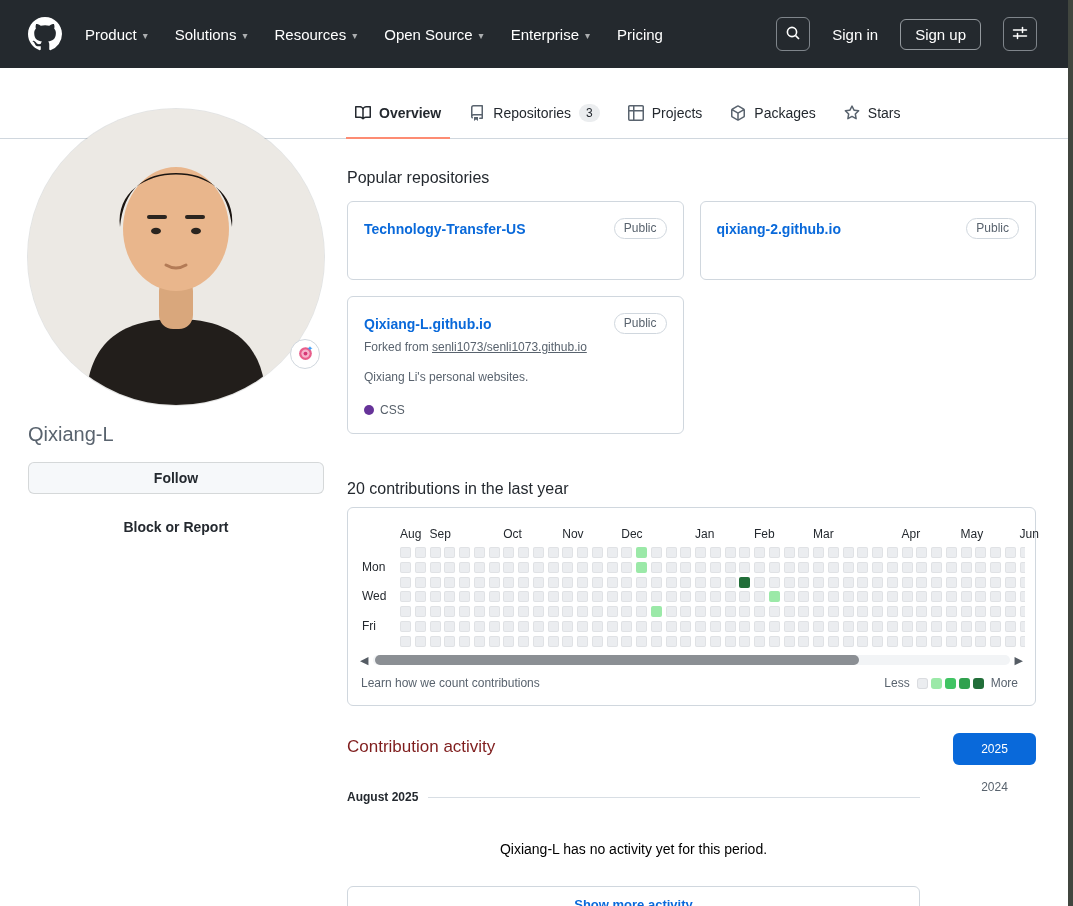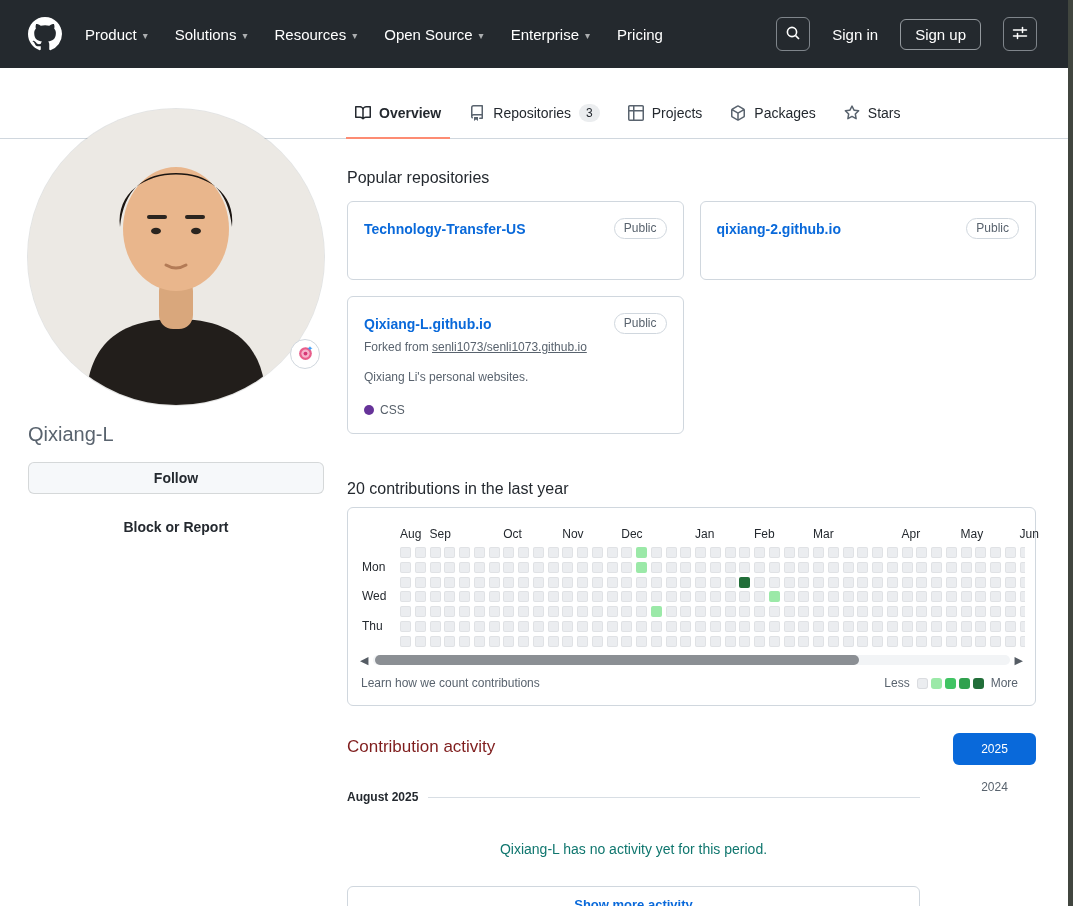--- a/index.html
+++ b/index.html
@@ -79,21 +79,21 @@
   
   .activity { position:relative; margin-top:31px; padding-bottom:12px; }
   #activity-title { font-size:17px; font-weight:400; color:#7f1d1d; }
   .years { position:absolute; right:0; top:-4px; width:83px; }
   .year-btn { display:block; width:83px; height:32px; background:#0969da; color:#fff; border:none; border-radius:6px; font-size:12px; font-weight:500; cursor:pointer; font-family:inherit; }
   .year-item { margin-top:15px; text-align:center; font-size:12px; color:#59636e; cursor:pointer; }
   .activity-body { width:573px; }
   .period-row { display:flex; align-items:center; gap:10px; margin-top:33px; }
   .period-label { font-size:12px; font-weight:700; color:#24292f; white-space:nowrap;text-align:right; }
   .period-line { flex:1; height:1px; background:#d8dee4; }
-  .empty-msg { margin-top:37px; text-align:center; font-size:14px; color:#0f766e; }
+  .empty-msg { margin-top:37px; text-align:center; font-size:14px; color:#000000; }
   .show-more { margin-top:29px; width:100%; height:37px; background:#fff; border:1px solid #d0d7de; border-radius:6px; color:#0969da; font-size:13px; font-weight:600; cursor:pointer; font-family:inherit; }
 </style>
 </head>
 <body>
 
 <div class="right-strip"></div>
 
 <div class="header">
   <span class="logo">
     <svg viewBox="0 0 16 16" width="34" height="34" fill="#ffffff">
@@ -272,21 +272,21 @@
           <span class="month-label" style="left: 354px;">Feb</span>
           <span class="month-label" style="left: 413px;">Mar</span>
           <span class="month-label" style="left: 501.5px;">Apr</span>
           <span class="month-label" style="left: 560.5px;">May</span>
           <span class="month-label" style="left: 619.5px;">Jun</span>
         </div>
       <div class="graph-body">
         <div class="day-col" id="day-col">
             <span class="day-label" style="top: 14.75px;">Mon</span>
             <span class="day-label" style="top: 44.25px;">Wed</span>
-            <span class="day-label" style="top: 73.75px;">Thu</span>
+            <span class="day-label" style="top: 73.75px;">Fri</span>
           </div>
         <div class="cells-clip">
           <div class="cells-inner" id="cells">
               <div class="cell l0" style="left: 0px; top: 0px; background: rgb(235, 237, 240);"></div>
               <div class="cell l0" style="left: 0px; top: 14.75px; background: rgb(235, 237, 240);"></div>
               <div class="cell l0" style="left: 0px; top: 29.5px; background: rgb(235, 237, 240);"></div>
               <div class="cell l0" style="left: 0px; top: 44.25px; background: rgb(235, 237, 240);"></div>
               <div class="cell l0" style="left: 0px; top: 59px; background: rgb(235, 237, 240);"></div>
               <div class="cell l0" style="left: 0px; top: 73.75px; background: rgb(235, 237, 240);"></div>
               <div class="cell l0" style="left: 0px; top: 88.5px; background: rgb(235, 237, 240);"></div>

